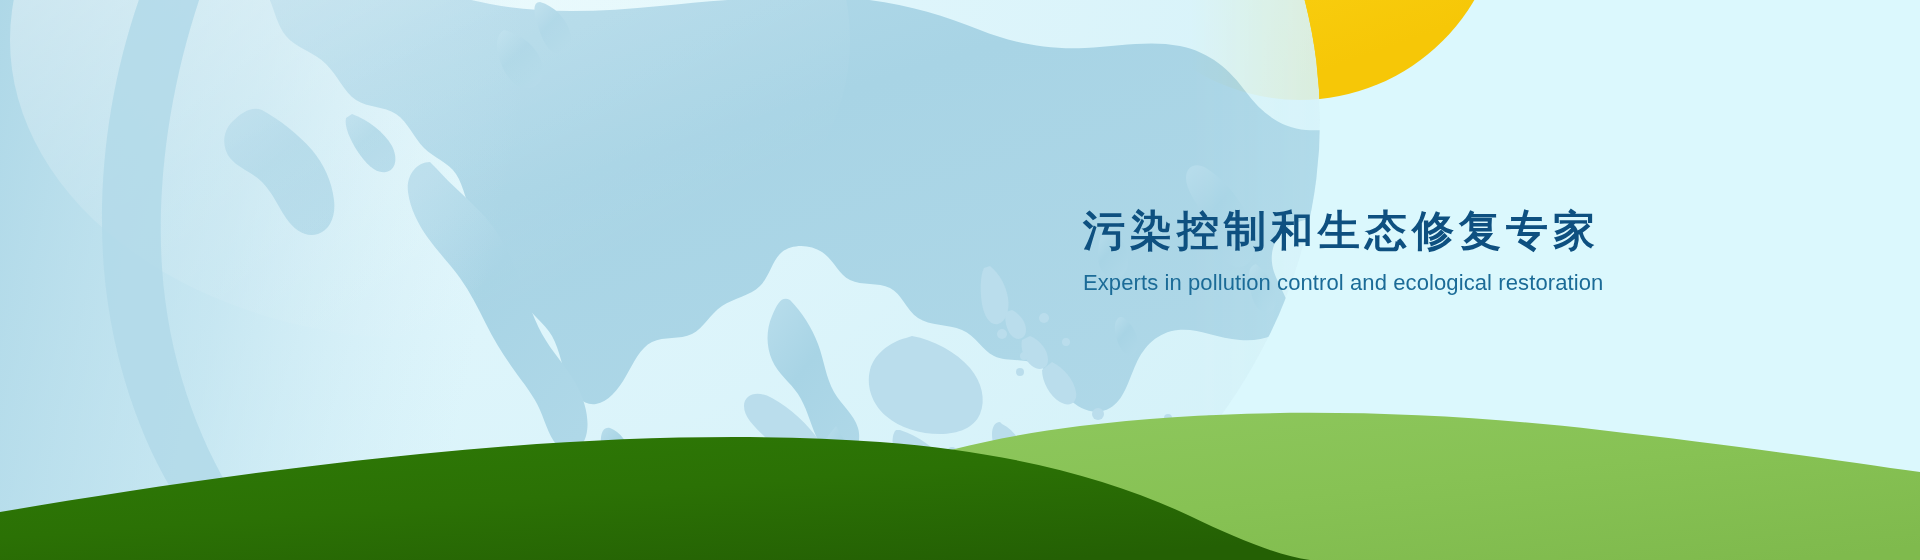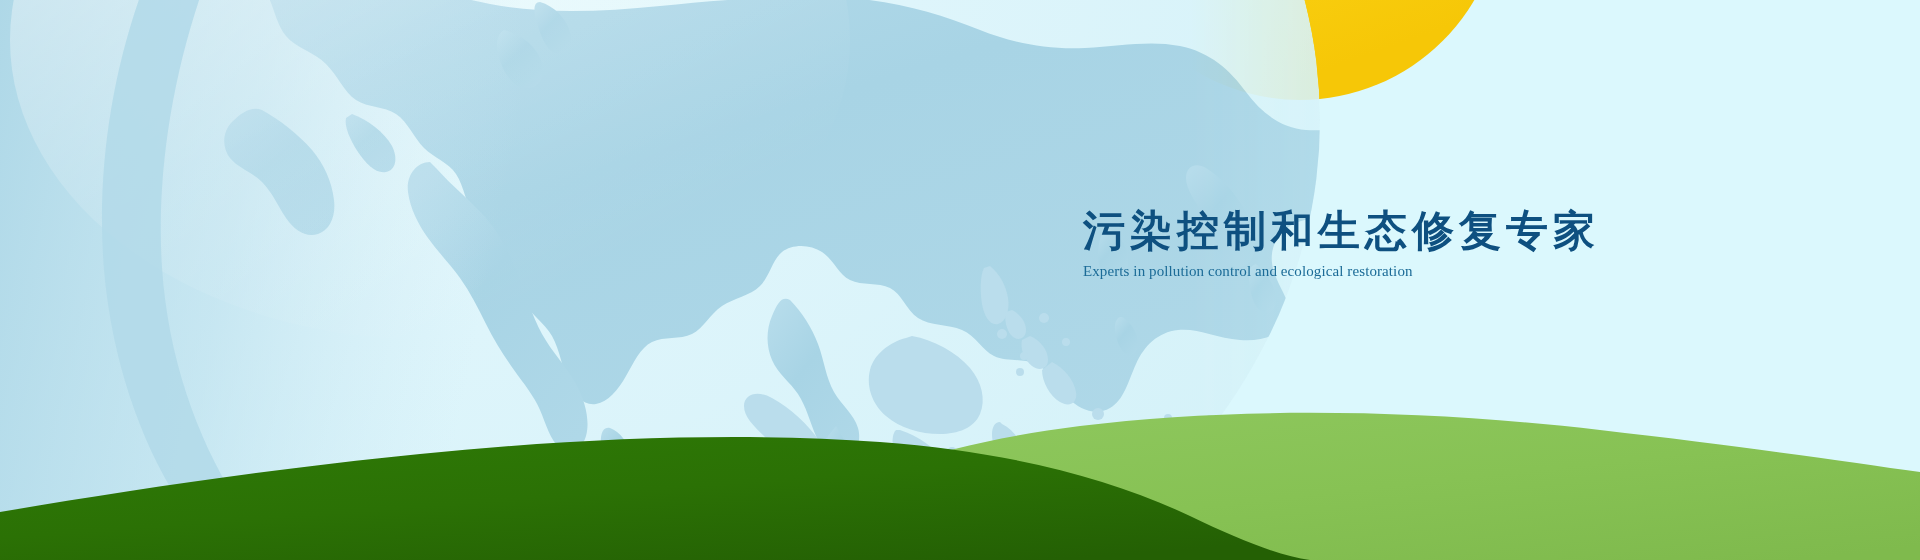--- a/index.html
+++ b/index.html
@@ -37,23 +37,23 @@
   #headline-cn {
     font-family: "DejaVu Sans", "Liberation Sans", sans-serif;
     font-size: 42px;
     font-weight: bold;
     letter-spacing: 5px;
     color: #0E5080;
     line-height: 1.1;
     white-space: nowrap;
   }
   #headline-en {
-    margin-top: 9px;
-    font-family: Liberation Serif, serif;
-    font-size: 15px;
+    margin-top: 16px;
+    font-family: Liberation Sans, sans-serif;
+    font-size: 22px;
     font-weight: normal;
     letter-spacing: 0.1px;
     color: #1B6B97;
     white-space: nowrap;
   }
 </style>
 </head>
 <body>
 
 <div id="banner">

